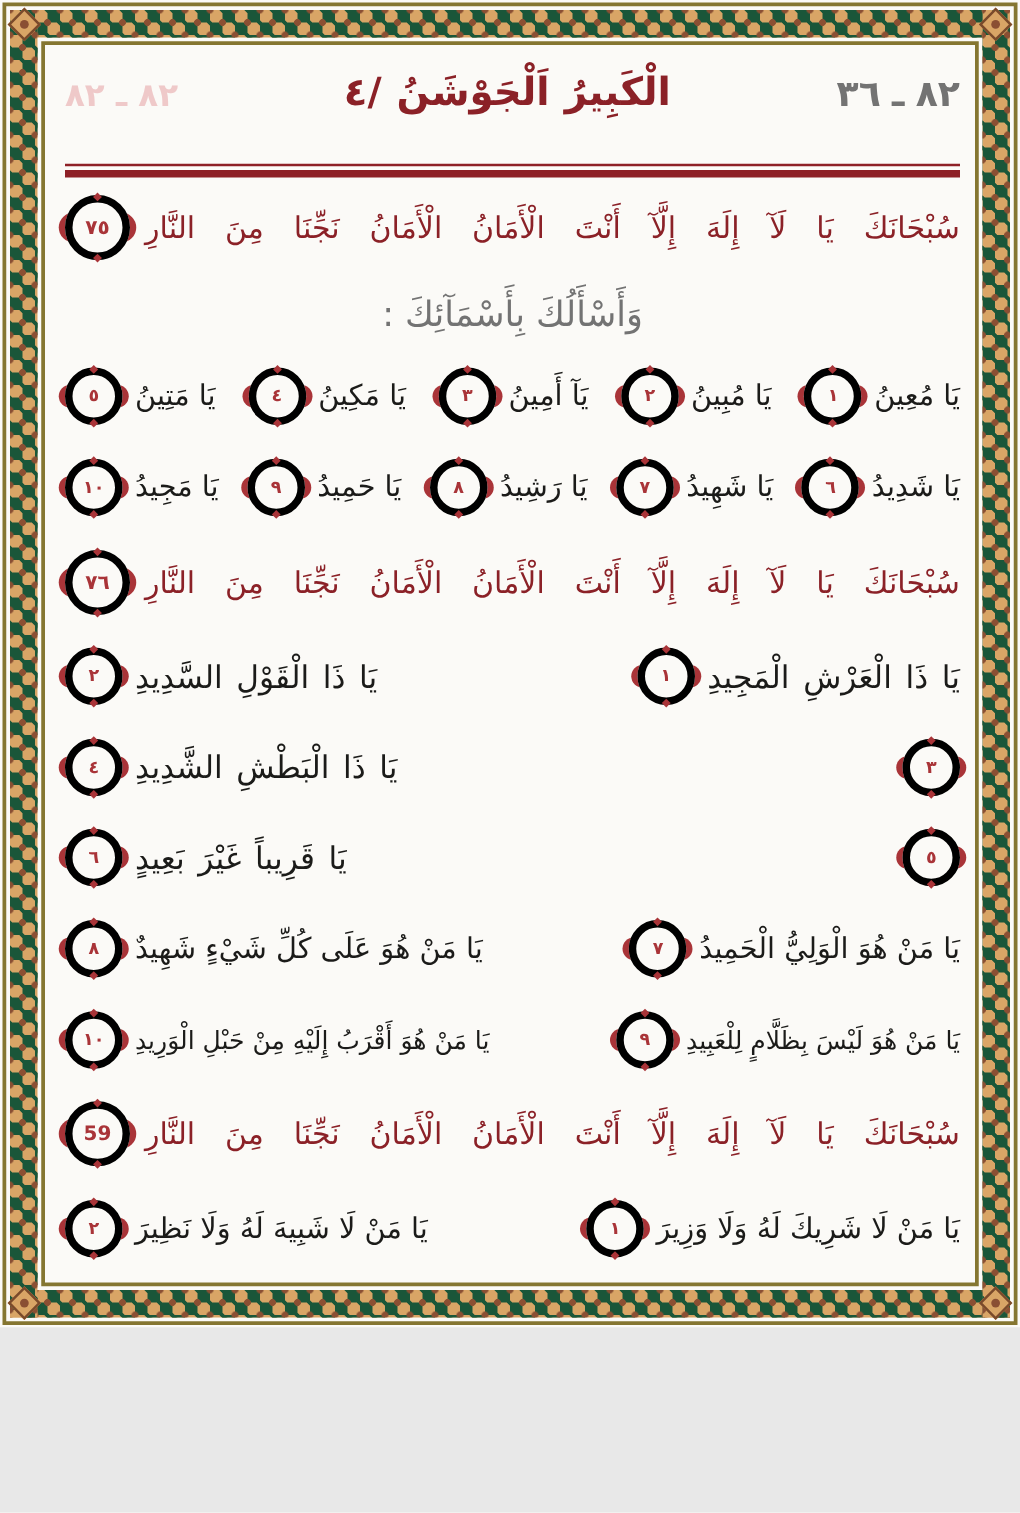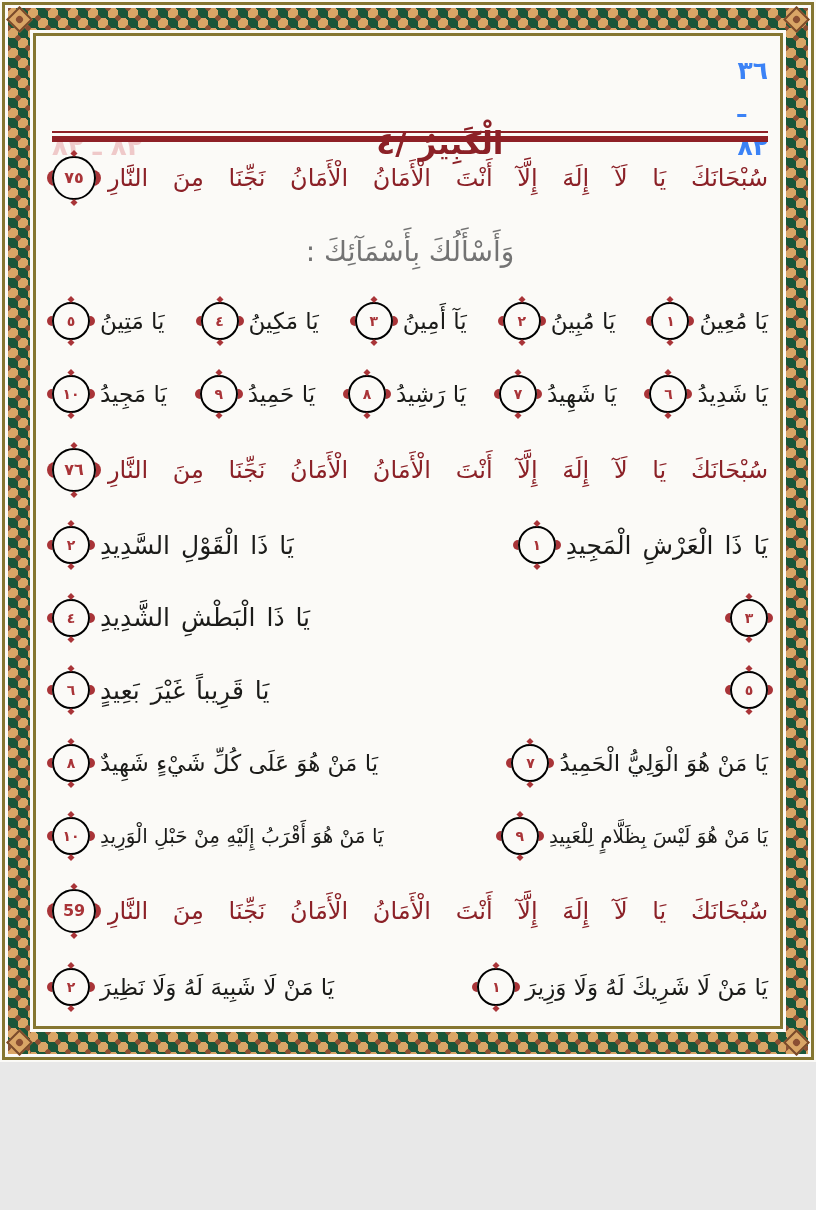--- a/index.html
+++ b/index.html
@@ -25,39 +25,39 @@
   .corner::after{content:"";position:absolute;inset:4px;background:#8a4f33;border-radius:50%;}
   .corner.tl{top:10px;left:10px}.corner.tr{top:10px;right:10px}
   .corner.bl{bottom:10px;left:10px}.corner.br{bottom:10px;right:10px}
   
   .content{position:absolute;left:52px;right:48px;top:0;bottom:0;}
   .header{position:absolute;top:56px;left:0;right:0;display:flex;justify-content:space-between;
           align-items:flex-end;}
   .ltrseg{display:inline-flex;direction:ltr;align-items:baseline;gap:9px;}
   .faded{color:#EFC9C9;font-size:26px;font-weight:bold;}
   .title{color:#8B2127;font-size:31px;font-weight:bold;gap:12px;}
-  .pagenum{color:#3b82f6;font-size:25px;font-weight:bold;flex-direction:column;}
+  .pagenum{color:#737373;font-size:29px;font-weight:bold;}
   .dash{font-weight:bold;}
   .rule{position:absolute;top:131px;left:0;right:0;}
   .rule .thin{height:2px;background:#8E2026;}
   .rule .thick{height:6px;background:#8E2026;margin-top:3px;}
   .body{position:absolute;top:156px;bottom:56px;left:0;right:0;display:flex;
         flex-direction:column;justify-content:space-between;}
   .line{display:flex;direction:rtl;justify-content:space-between;align-items:center;
         color:#1B1B19;}
   .line .t{white-space:nowrap;}
   .formula{color:#8B2127;font-size:24px;word-spacing:5px;}
   .formula .t{flex:1;text-align:justify;text-align-last:justify;white-space:normal;margin-left:12px;}
   .ask{justify-content:center;color:#737373;font-size:28px;}
   .names5{font-size:23px;}
   .pair{font-size:25px;word-spacing:3px;}
   .pair-md{font-size:23px;}
   .pair-sm{font-size:20px;}
   .item{display:inline-flex;direction:rtl;align-items:center;gap:10px;}
-  .medal{flex:none;width:34px;height:34px;border:2px solid #000000;border-radius:50%;
+  .medal{flex:none;width:34px;height:34px;border:6px solid #000000;border-radius:50%;
          display:inline-flex;align-items:center;justify-content:center;
          color:#A93438;font-size:14px;font-weight:bold;position:relative;line-height:1;
          box-shadow:19px 0 0 -14px #A93438,-19px 0 0 -14px #A93438;}
   .medal::before,.medal::after{content:"";position:absolute;width:5px;height:5px;
          background:#A93438;left:50%;transform:translateX(-50%) rotate(45deg);}
   .medal::before{top:-7px}.medal::after{bottom:-7px}
   .medal.big{width:40px;height:40px;font-size:16px;}
 </style>
 </head>
 <body>
@@ -78,20 +78,21 @@
   <div class="content">
 
     <div class="header">
       <span class="faded ltrseg">
         <span>٨٢</span>
         <span class="dash">ـ</span>
         <span>٨٢</span>
       </span>
       <span class="title ltrseg">
         <span>٤/</span>
+        <span>اَلْجَوْشَنُ</span>
         <span>الْكَبِيرُ</span>
       </span>
       <span class="pagenum ltrseg">
         <span>٣٦</span>
         <span class="dash">ـ</span>
         <span>٨٢</span>
       </span>
     </div>
 
     <div class="rule">

